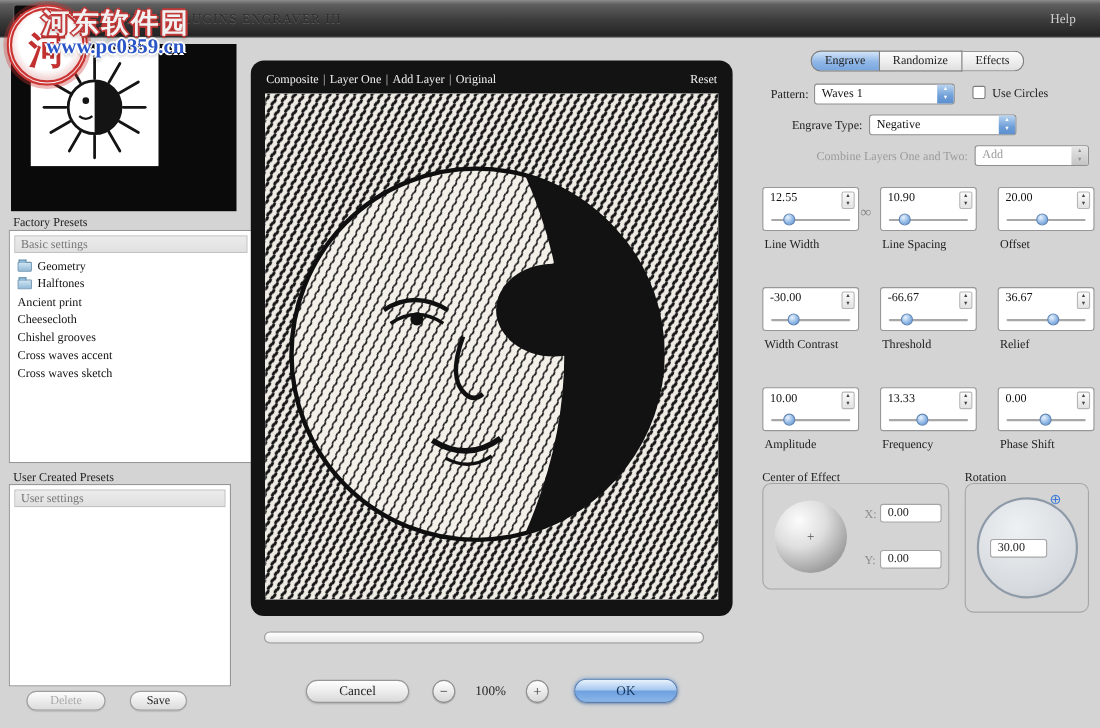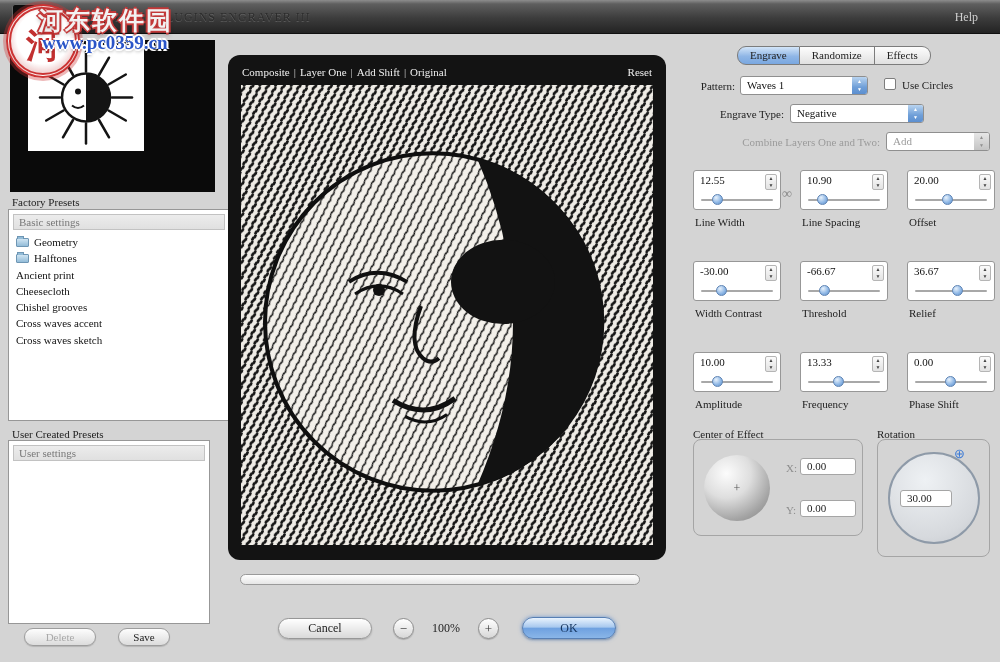--- a/index.html
+++ b/index.html
@@ -220,21 +220,21 @@
 
   <div class="listbox" style="left:8px;top:440px;width:202px;height:184px">
     <div class="group-hd" style="right:4px">User settings</div>
   </div>
 
   <div class="pill-btn disabled-text" style="left:24px;top:628px;width:72px">Delete</div>
   <div class="pill-btn" style="left:118px;top:628px;width:52px">Save</div>
 
   <div class="frame">
     <div class="frame-top">
-      <span class="view-link">Composite</span><span class="view-sep">|</span><span class="view-link">Layer One</span><span class="view-sep">|</span><span class="view-link">Add Shift</span><span class="view-sep">|</span><span class="view-link">Original</span>
+      <span class="view-link">Composite</span><span class="view-sep">|</span><span class="view-link">Layer One</span><span class="view-sep">|</span><span class="view-link">Add Layer</span><span class="view-sep">|</span><span class="view-link">Original</span>
       <span class="reset">Reset</span>
     </div>
     <div class="canvas">
       <svg viewBox="0 0 412 458" preserveAspectRatio="none">
         <defs>
           <pattern id="hBg" width="7" height="7" patternUnits="userSpaceOnUse" patternTransform="rotate(117)">
             <rect width="7" height="7" fill="#efece6"></rect>
             <path d="M0 3.5 Q1.8 2.2 3.5 3.5 T7 3.5" fill="none" stroke="#161616" stroke-width="2.6"></path>
           </pattern>
           <pattern id="hFace" width="7.5" height="7.5" patternUnits="userSpaceOnUse" patternTransform="rotate(117)">

